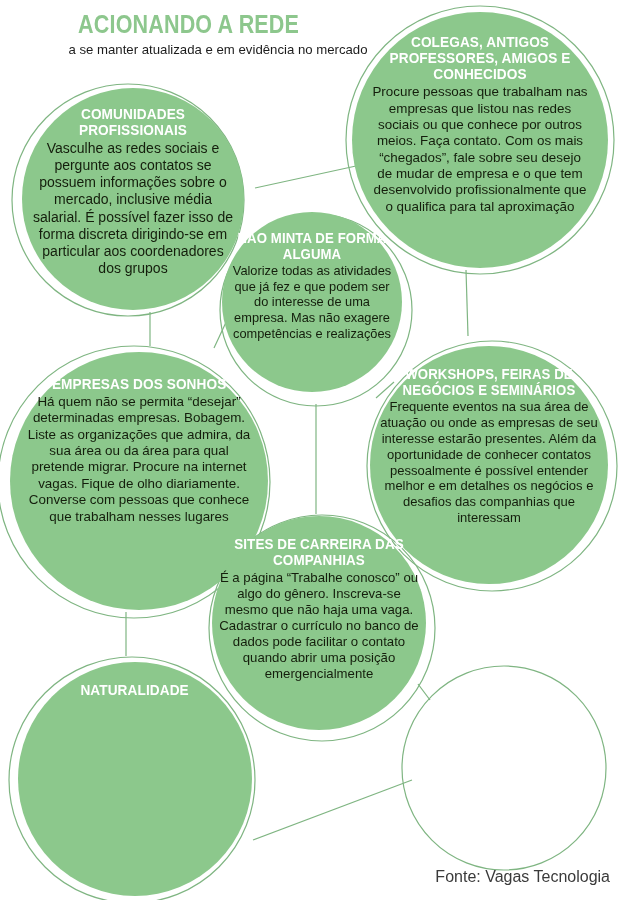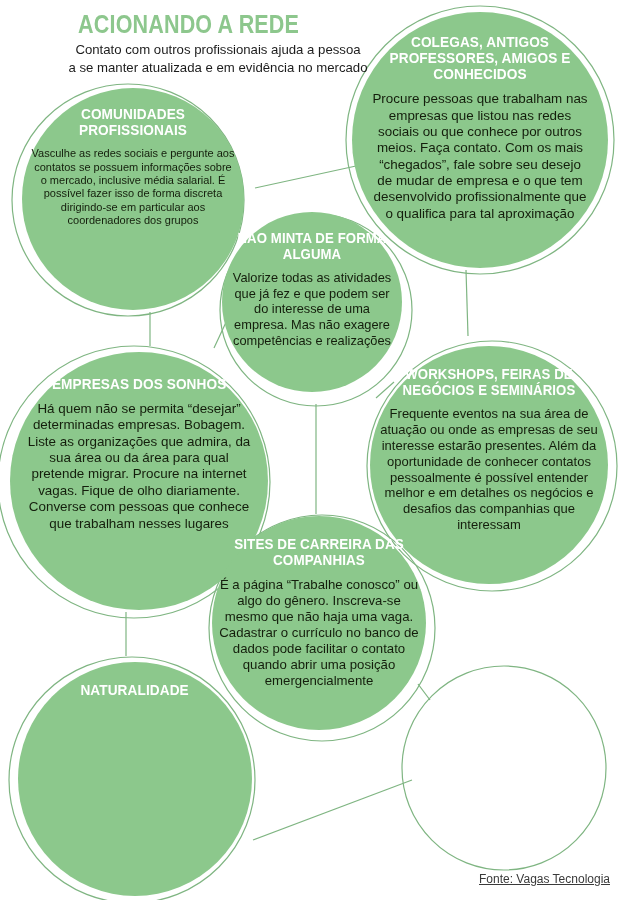--- a/index.html
+++ b/index.html
@@ -52,25 +52,24 @@
     color: #1c1c1c;
     margin: 0;
   }
   .header-sub span { display: block; }
 
   
   .source {
     position: absolute;
     right: 10px;
     bottom: 14px;
-    font-size: 12px;
+    font-size: 16px;
     color: #3a3a3a;
     z-index: 40;
     font-family: "Liberation Sans", sans-serif;
-    text-decoration: underline;
   }
 
   
   .svg-layer {
     position: absolute;
     inset: 0;
     width: 620px;
     height: 900px;
     z-index: 5;
   }
@@ -95,31 +94,31 @@
     text-transform: uppercase;
     line-height: 1.04;
     transform: scaleX(0.88);
     letter-spacing: 0.1px;
     margin: 0 0 2px 0;
   }
   .bubble-body {
     font-family: "Liberation Sans", sans-serif;
     color: #141e0c;
     line-height: 1.22;
-    margin: 7px;
+    margin: 0;
   }
 
   
   #b-colegas   { left: 352px; top: 12px;  width: 256px; height: 256px; padding-top: 22px; }
   #b-colegas   .bubble-title { font-size: 15.5px; }
   #b-colegas   .bubble-body  { font-size: 13.4px; width: 218px; }
 
   #b-comunidades { left: 22px;  top: 88px; width: 222px; height: 222px; padding-top: 18px; }
   #b-comunidades .bubble-title { font-size: 15.5px; }
-  #b-comunidades .bubble-body  { font-size: 11px; width: 206px; }
+  #b-comunidades .bubble-body  { font-size: 14px; width: 206px; }
 
   #b-naomita   { left: 222px; top: 212px; width: 180px; height: 180px; padding-top: 18px; }
   #b-naomita   .bubble-title { font-size: 15px; }
   #b-naomita   .bubble-body  { font-size: 12.8px; width: 172px; }
 
   #b-empresas  { left: 10px;  top: 352px; width: 258px; height: 258px; padding-top: 24px; }
   #b-empresas  .bubble-title { font-size: 15.5px; }
   #b-empresas  .bubble-body  { font-size: 13.4px; width: 232px; }
 
   #b-workshops { left: 370px; top: 346px; width: 238px; height: 238px; padding-top: 20px; text-align: center; }
@@ -139,21 +138,20 @@
   #b-cartoes   .bubble-body  { font-size: 13.2px; width: 182px; }
 </style>
 </head>
 <body>
 
 <div id="infographic">
 
   <div class="header">
     <h1 class="header-title">ACIONANDO A REDE</h1>
     <p class="header-sub">
-      <span>Contato com outros profissionais ajuda a pessoa</span>
       <span>a se manter atualizada e em evidência no mercado</span>
     </p>
   </div>
 
   <svg class="svg-layer" viewBox="0 0 620 900">
     <g fill="none" stroke="#7fb582" stroke-width="1.2">
 
       <line x1="255" y1="188" x2="356" y2="166"></line>
       <line x1="304" y1="208" x2="470" y2="208" stroke-opacity="0"></line>
       <line x1="466" y1="270" x2="468" y2="336"></line>

